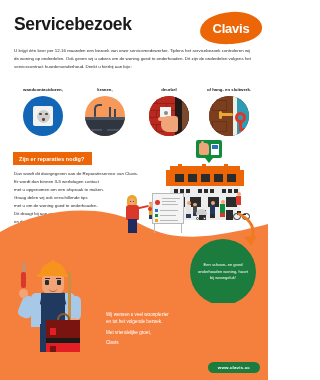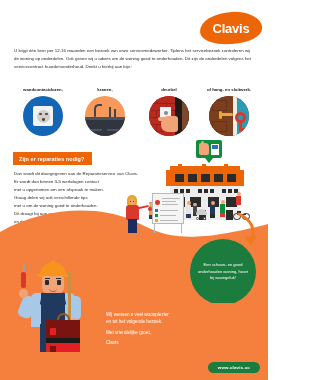--- a/index.html
+++ b/index.html
@@ -302,20 +302,21 @@
     padding:3px 10px; border-radius:8px;
     letter-spacing:0.2px;
   }
 </style>
 </head>
 <body>
 
 <div class="page">
 
   <div class="hdr">
+    <div class="title">Servicebezoek</div>
     <div class="logo">
       <div class="logo-txt">Clavis</div>
     </div>
   </div>
 
   <div class="intro">U krijgt één keer per 12-16 maanden een bezoek van onze servicemedewerker. Tijdens het servicebezoek controleren wij de woning op onderdelen. Ook geven wij u advies om de woning goed te onderhouden. Dit zijn de onderdelen volgens het servicecontract huurdersonderhoud. Denkt u hierbij aan bijv.:</div>
 
   <div class="iconrow">
 
     <div class="iconcell c0">

